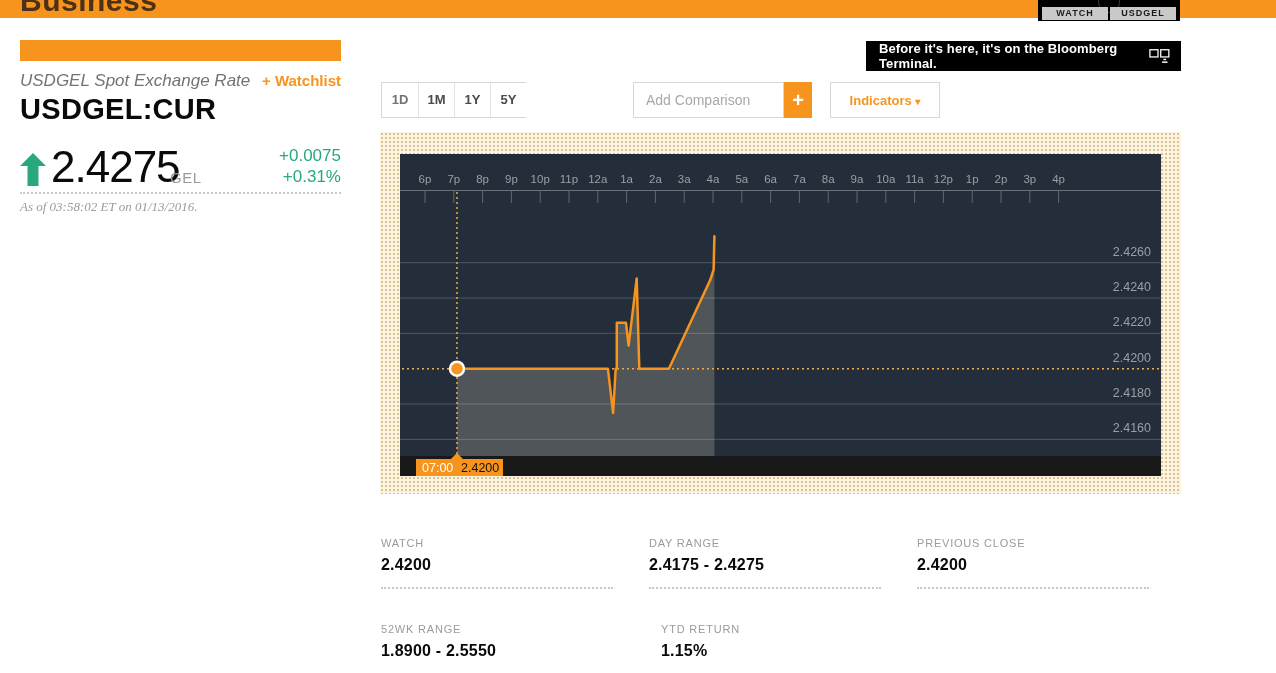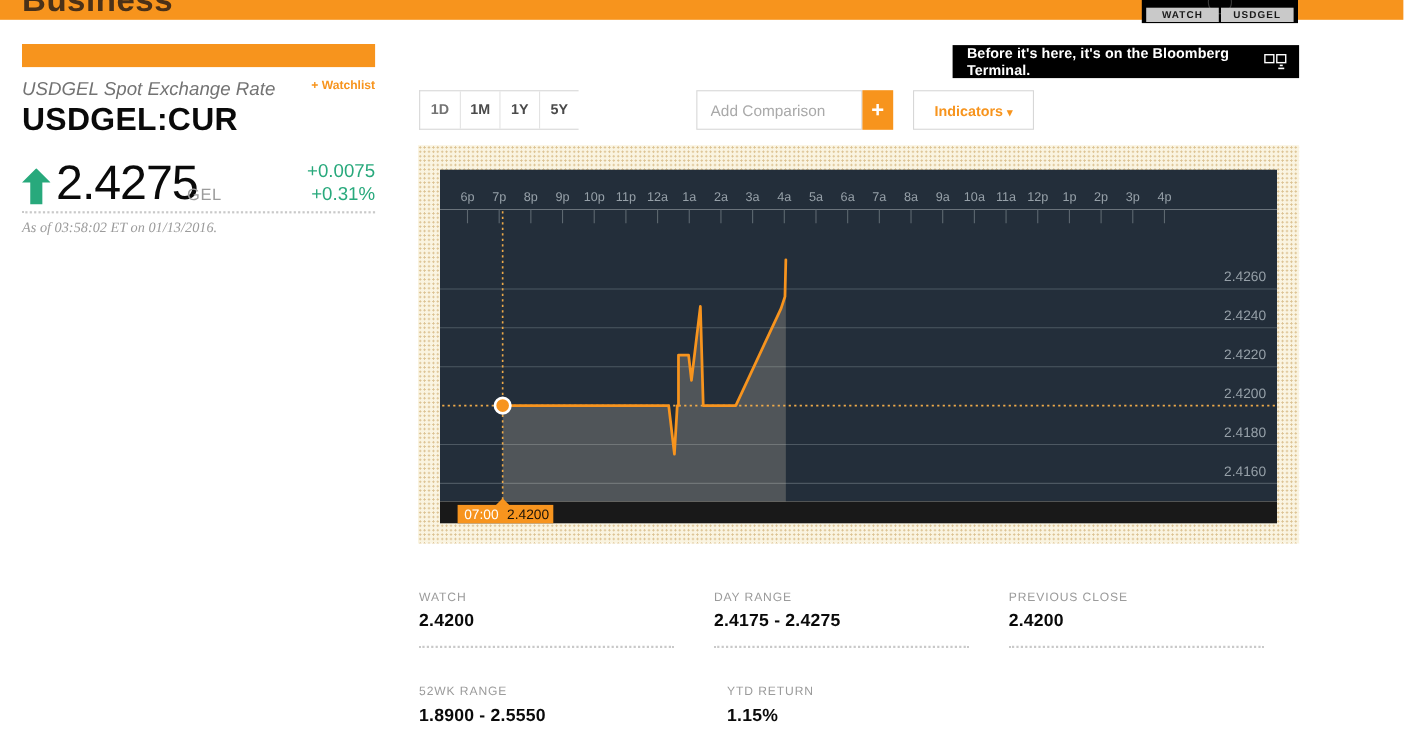--- a/index.html
+++ b/index.html
@@ -20,21 +20,21 @@
   .banner { position:absolute; left:866px; top:41px; width:315px; height:30px; background:#000; color:#fff;
             display:flex; align-items:center; padding:0 10px 0 13px; }
   .banner-text { font-size:13px; font-weight:bold; letter-spacing:0.1px; }
   .banner-icon { margin-left:auto; display:block; }
 
   
   .quote { position:absolute; left:20px; top:40px; width:321px; height:180px; }
   .quote-badge { position:absolute; left:0; top:0; width:321px; height:21px; background:#f7941d; }
   .name-row { position:absolute; left:0; top:31px; width:321px; }
   .sec-name { font-size:17px; color:#737373;font-style:italic; }
-  .watchlist { position:absolute; right:0; top:1px; font-size:11px; font-weight:bold; color:#f7941d; cursor:pointer; }
+  .watchlist { position:absolute; right:0; top:1px; font-size:15px; font-weight:bold; color:#f7941d; cursor:pointer; }
   .ticker { position:absolute; left:0; top:53px; font-size:29px; font-weight:bold; color:#0a0a0a; letter-spacing:0.3px; }
   .price-row { position:absolute; left:0; top:104px; width:321px; height:48px; }
   .arrow-icon { position:absolute; left:0; top:9px; }
   .price-val { position:absolute; left:31px; top:0; font-size:44px; font-weight:400; color:#0a0a0a; letter-spacing:-1px; line-height:46px; }
   .price-cur { position:absolute; left:150px; bottom:6px; font-size:15px; color:#9b9b9b; letter-spacing:0.5px; }
   .changes { position:absolute; right:0; top:1px; text-align:right; color:#28a97c; font-size:17px; line-height:21px; }
   .quote-sep { position:absolute; left:0; top:152px; width:321px; border-bottom:2px dotted #c9c9c9; }
   .asof { position:absolute; left:0; top:159px; font-family:"Liberation Serif", serif; font-style:italic; font-size:13px; color:#9b9b9b; }
 
   

